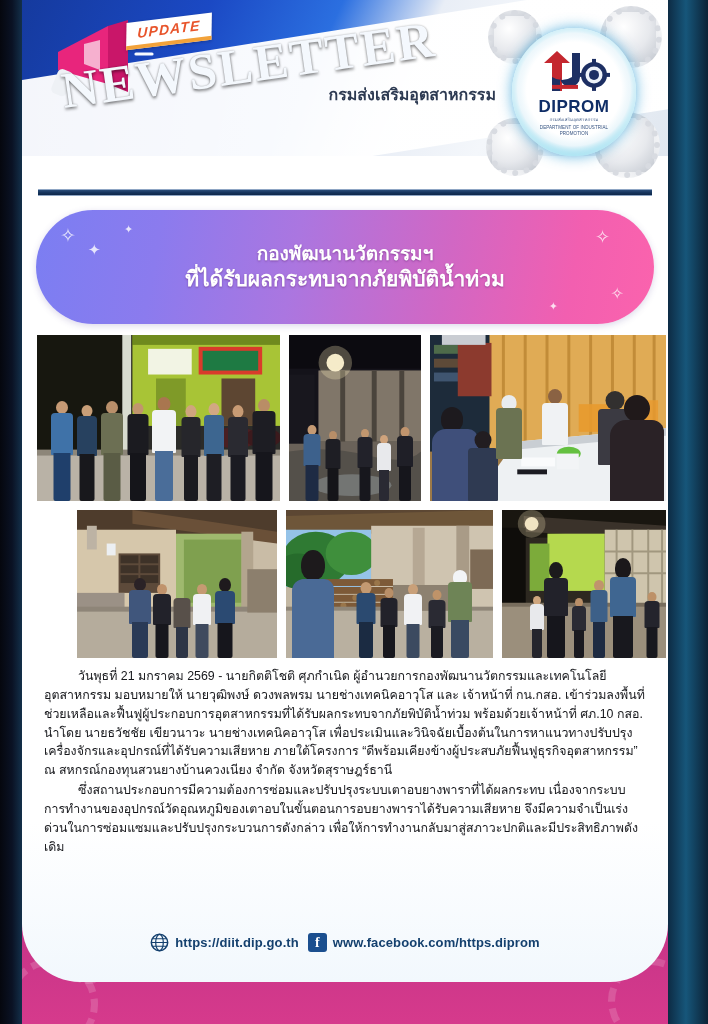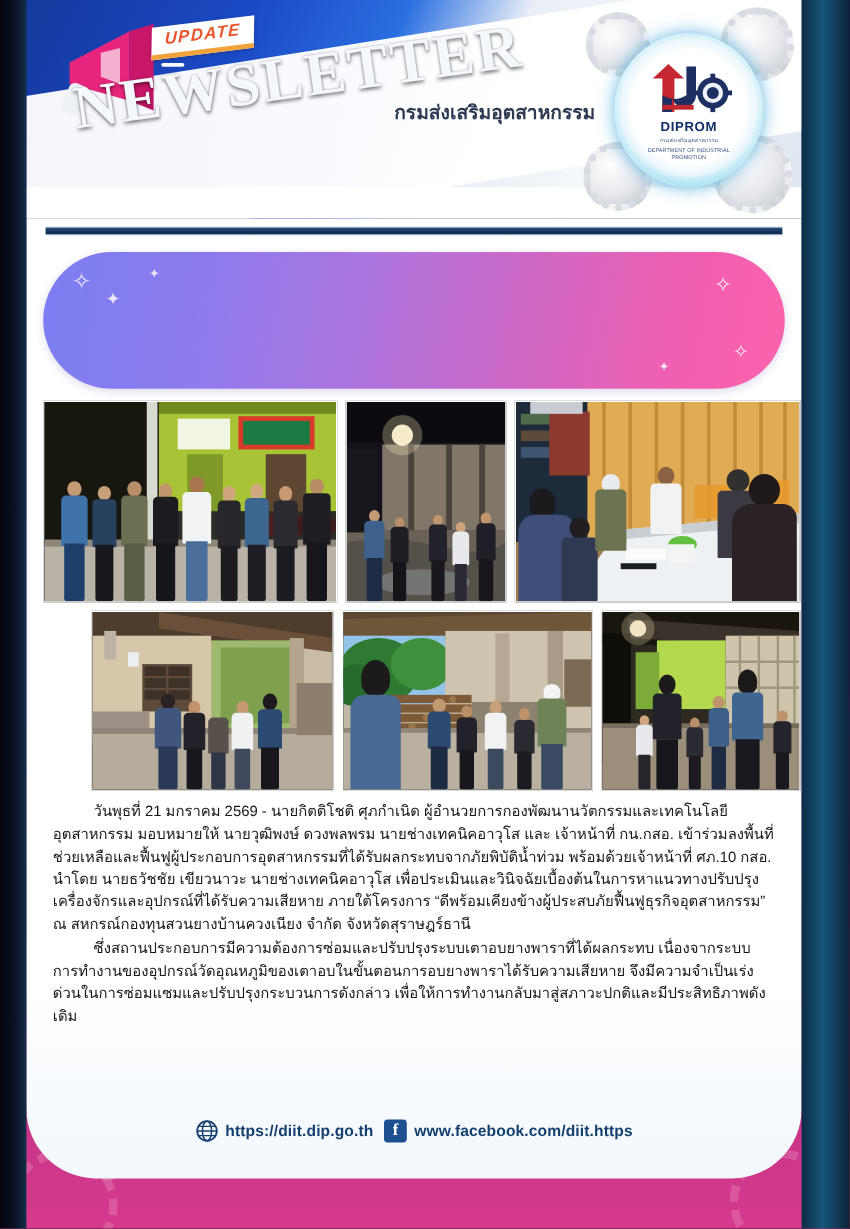--- a/index.html
+++ b/index.html
@@ -129,21 +129,21 @@
     background: radial-gradient(circle at 50% 48%, #ffffff 0%, #ffffff 52%, #eaf6fb 62%, #5fcbe8 76%, #1b7fc4 88%, #0f4f86 100%);
     box-shadow: 0 0 14px rgba(30,150,210,0.7), inset 0 0 12px rgba(255,255,255,0.8);
   }
   .logo-inner {
     position: absolute; left: 50%; top: 50%;
     transform: translate(-50%,-50%);
     width: 96px; text-align: center;
   }
   .logo-mark { height: 46px; }
   .logo-name {
-    font-size: 11px; font-weight: 700; letter-spacing: 0.5px;
+    font-size: 17px; font-weight: 700; letter-spacing: 0.5px;
     color: #0f2d66; line-height: 1; margin-top: 1px;
     font-family: "Liberation Sans", sans-serif;
   }
   .logo-tag {
     font-size: 4.5px; color: #33507f; line-height: 1.35; margin-top: 2px;
     letter-spacing: 0.1px;
   }
 
   
   .card {
@@ -329,20 +329,22 @@
     <div class="divider"></div>
 
     <div class="pill">
       <div class="sparkle" style="left:24px; top:16px;  font-size:19px;">✧</div>
       <div class="sparkle" style="left:52px; top:32px;">✦</div>
       <div class="sparkle" style="left:88px; top:14px; font-size:11px;">✦</div>
       <div class="sparkle" style="right:44px; top:18px; font-size:18px;">✧</div>
       <div class="sparkle" style="right:30px; bottom:22px; font-size:16px;">✧</div>
       <div class="sparkle" style="right:96px; bottom:12px; font-size:11px;">✦</div>
 
+      <div class="pill-line pl-1">กองพัฒนานวัตกรรมฯ</div>
+      <div class="pill-line pl-3">ที่ได้รับผลกระทบจากภัยพิบัติน้ำท่วม</div>
     </div>
 
 
     <div class="photos">
 
       <div class="prow">
 
         <div class="photo r1 p-w-a">
           <svg viewBox="0 0 245 168" preserveAspectRatio="none" style="position:absolute;inset:0;width:100%;height:100%">
             <rect width="245" height="168" fill="#2b2b28"></rect>
@@ -694,20 +696,20 @@
           <circle cx="10" cy="10" r="8.6" fill="none" stroke="#14406e" stroke-width="1.6"></circle>
           <ellipse cx="10" cy="10" rx="4" ry="8.6" fill="none" stroke="#14406e" stroke-width="1.3"></ellipse>
           <line x1="1.4" y1="10" x2="18.6" y2="10" stroke="#14406e" stroke-width="1.3"></line>
           <line x1="2.6" y1="6" x2="17.4" y2="6" stroke="#14406e" stroke-width="1.1"></line>
           <line x1="2.6" y1="14" x2="17.4" y2="14" stroke="#14406e" stroke-width="1.1"></line>
         </svg>
         <span>https://diit.dip.go.th</span>
       </div>
       <div class="flink">
         <div class="fb-tile">f</div>
-        <span>www.facebook.com/diit.https</span>
+        <span>www.facebook.com/https.diprom</span>
       </div>
     </div>
   </div>
 
   <div class="edge-left"></div>
   <div class="edge-right"></div>
 </div>
 
 </body></html>

